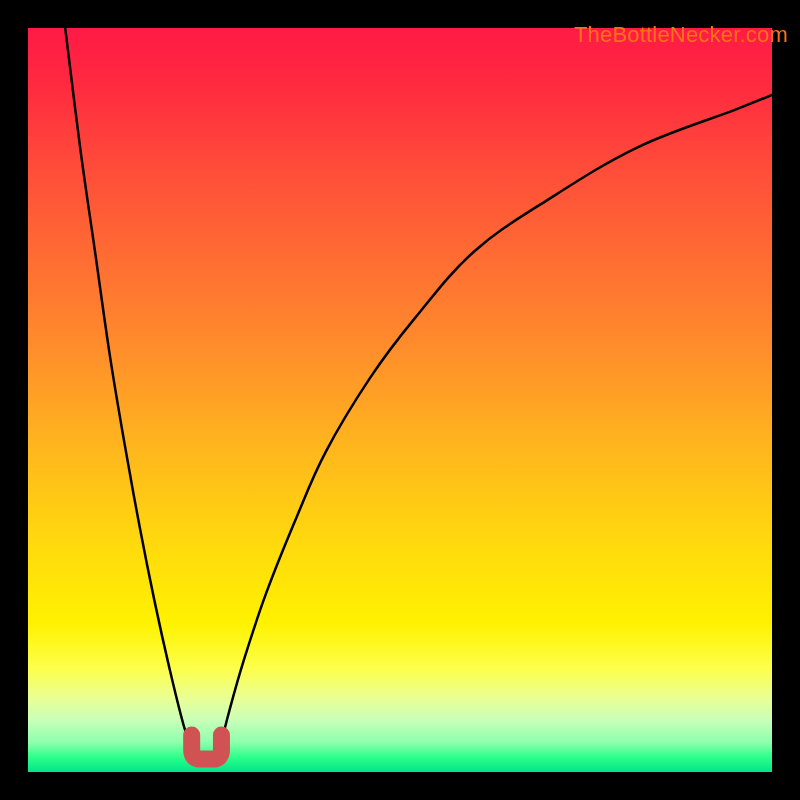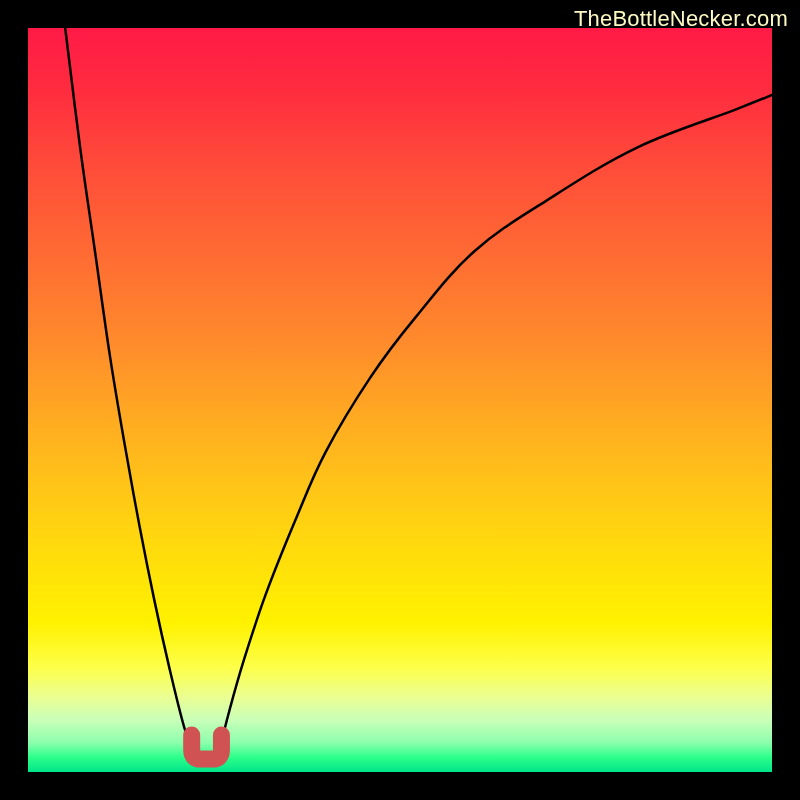--- a/index.html
+++ b/index.html
@@ -33,23 +33,23 @@
       #fff200 80%,
       #fdff4a 86%,
       #eaff93 90%,
       #c9ffb9 93%,
       #8effae 96%,
       #2dff8a 98%,
       #00e58a 100%);
   }
   .watermark {
     position: absolute;
-    top: 6px;
+    top: 22px;
     right: 12px;
-    color: #fef9c3;
+    color: #f97316;
     font-size: 22px;
     font-weight: 500;
     letter-spacing: 0.2px;
     user-select: none;
   }
   svg {
     position: absolute;
     inset: 0;
   }
 </style>

